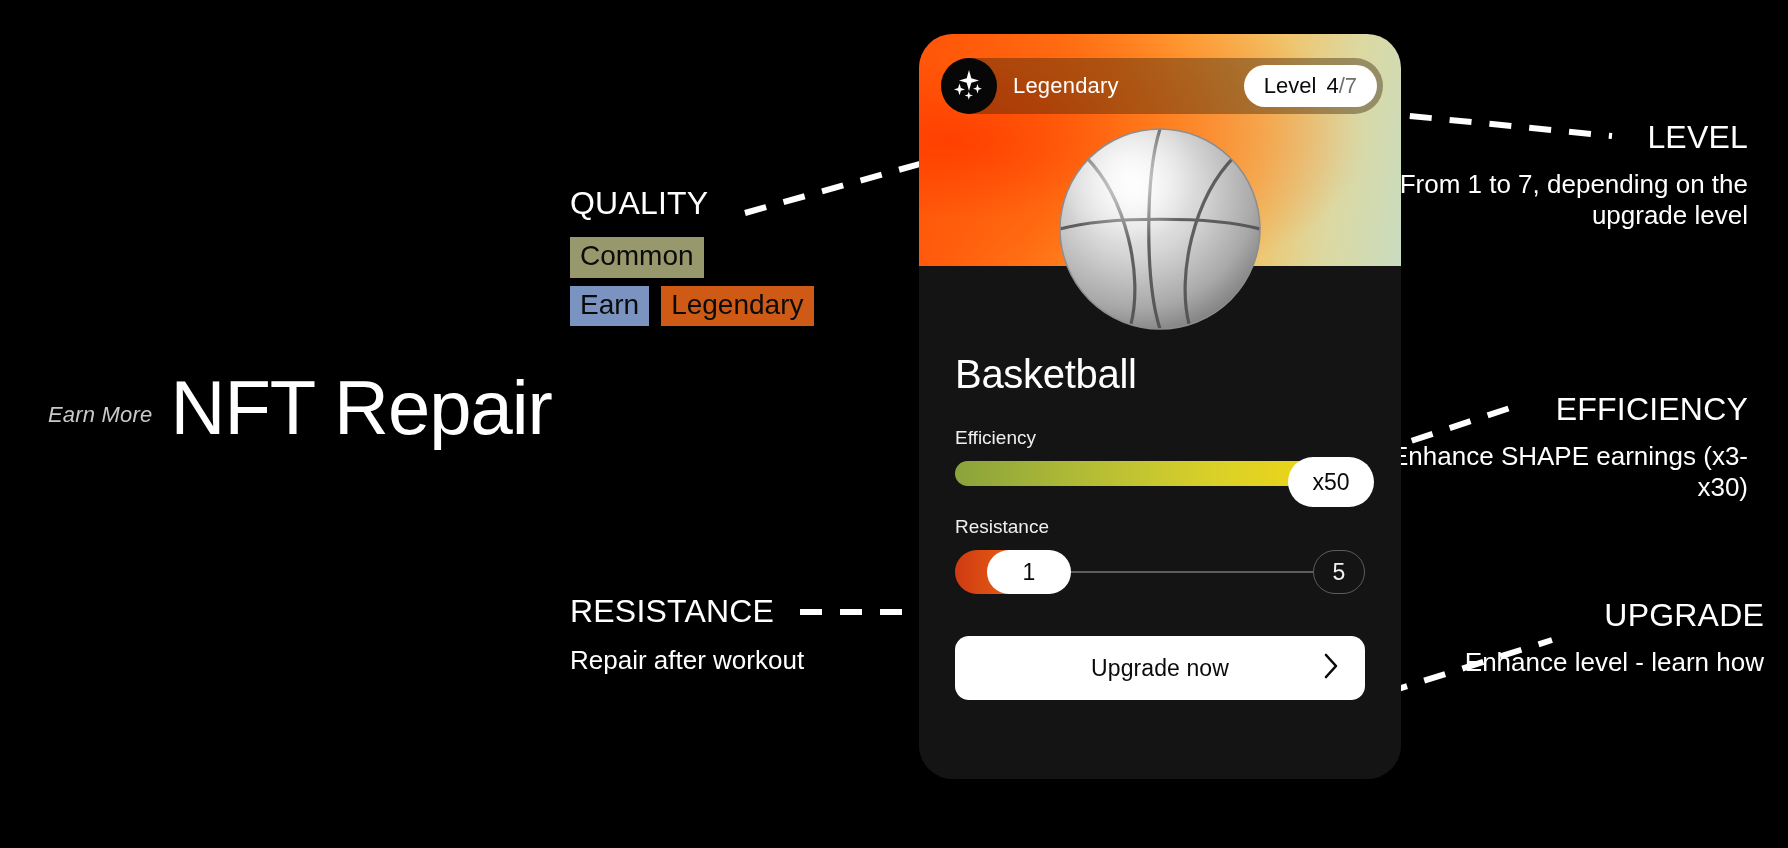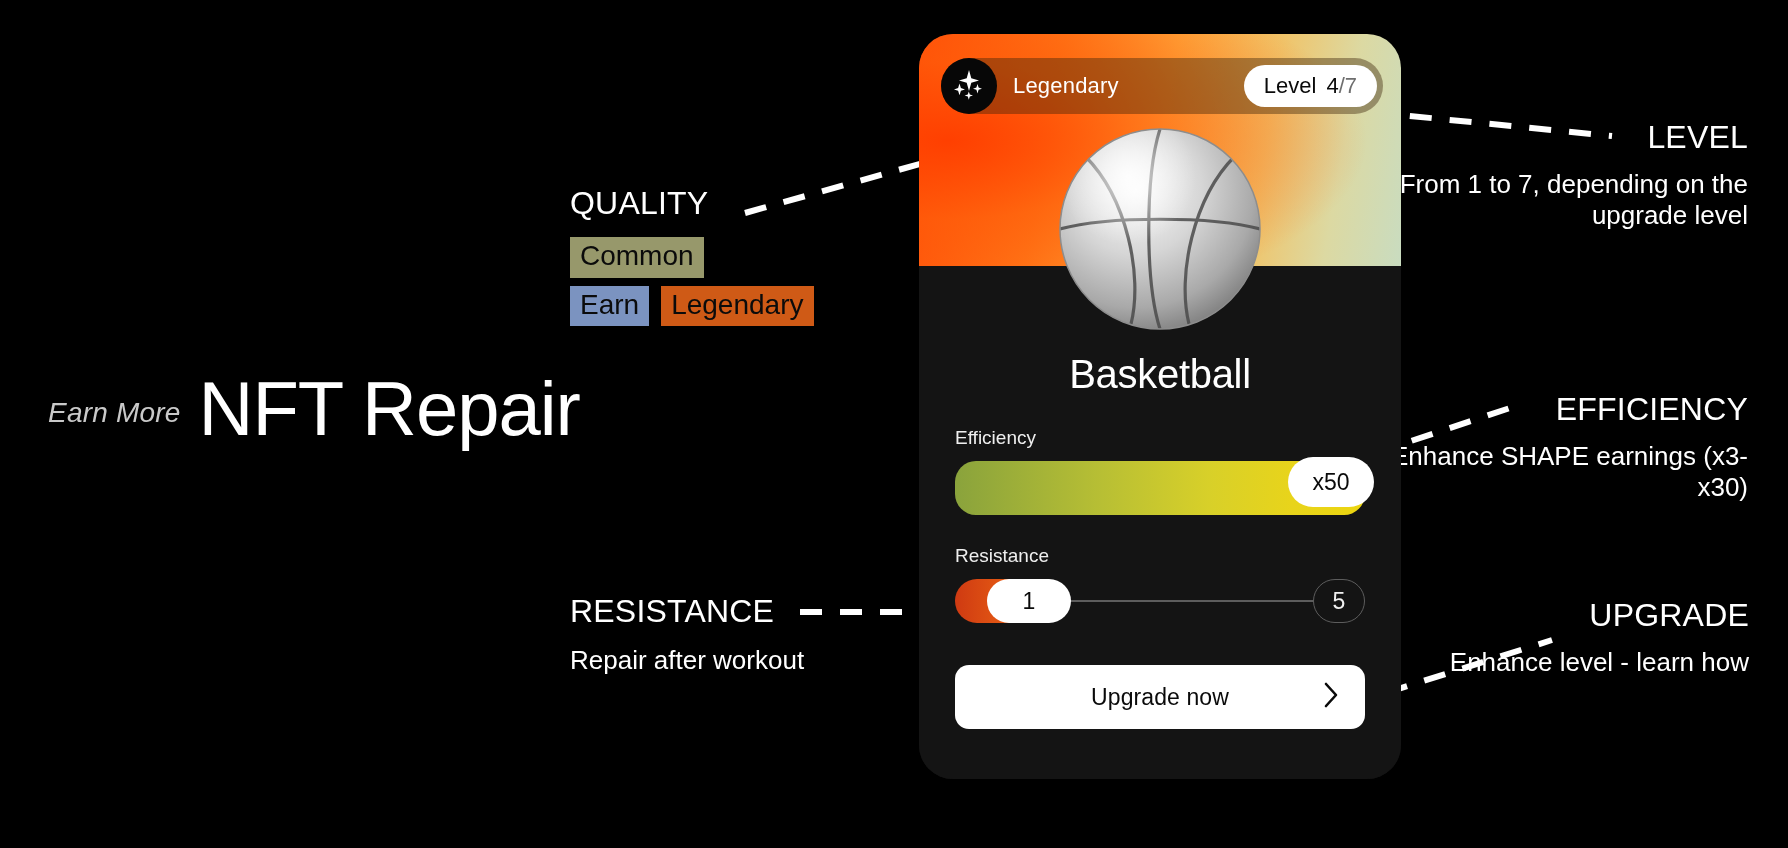--- a/index.html
+++ b/index.html
@@ -8,21 +8,21 @@
     background:#000;
     overflow:hidden;
     font-family:"Liberation Sans", sans-serif;
     -webkit-font-smoothing:antialiased;
   }
   .stage { position:relative; width:1788px; height:848px; background:#000; }
 
   
   .headline-wrap { position:absolute; left:48px; top:370px; display:flex; align-items:flex-end; gap:18px; }
   .eyebrow {
-    font-size:28px; font-style:italic; color:#c9c9c9; letter-spacing:.2px;
+    font-size:22px; font-style:italic; color:#c9c9c9; letter-spacing:.2px;
     padding-bottom:18px; white-space:nowrap;margin-top:27px;
   }
   .headline { font-size:76px; color:#fff; letter-spacing:-1px; line-height:1; white-space:nowrap; font-weight:400; }
 
   
   .quality-block { position:absolute; left:570px; top:186px; }
   .ann-title { font-size:32px; color:#fff; letter-spacing:.2px; line-height:1.1; font-weight:400; }
   .ann-body { font-size:26px; color:#fff; line-height:1.18; font-weight:400; }
   .chips { margin-top:16px; }
   .chip-row { display:flex; gap:12px; margin-bottom:8px;align-items:center; }
@@ -33,21 +33,21 @@
   .chip-common    { background:#97986b; }
   .chip-uncommon  { background:#6a9483; }
   .chip-rare      { background:#7b93c0; }
   .chip-legendary { background:#cf5a16; }
 
   
   .ann { position:absolute; text-align:right; }
   .ann .ann-title { margin-bottom:14px; }
   .ann-level  { right:40px;  top:120px; width:430px; }
   .ann-eff    { right:40px;  top:392px; width:400px; }
-  .ann-upg    { right:39px;  top:598px; width:390px;text-align:right; }
+  .ann-upg    { right:24px;  top:598px; width:390px;text-align:right; }
 
   
   .ann-res { position:absolute; left:570px; top:594px; width:330px; text-align:left; }
   .ann-res .ann-title { margin-bottom:16px; }
 
   
   .lines { position:absolute; inset:0; width:1788px; height:848px; pointer-events:none; }
 
   
   .card {
@@ -74,26 +74,26 @@
     margin-left:auto; background:#fff; border-radius:24px; height:42px;
     display:flex; align-items:center; gap:10px; padding:0 20px; position:relative;
   }
   .level-word { color:#0a0a0a; font-size:22px; }
   .level-val  { color:#6e6e6e; font-size:22px; }
   .level-val .cur { color:#0a0a0a; }
 
   .ball-wrap { position:absolute; left:0; right:0; top:92px; display:flex; justify-content:center; z-index:3; }
 
   .card-body { position:relative; padding:0 36px; background:#141414; height:513px; }
-  .nft-name { text-align:center; color:#fff; font-size:40px; margin-top:86px; letter-spacing:-.3px; }
+  .nft-name { color:#fff; font-size:40px; margin-top:86px; letter-spacing:-.3px; }
 
   .stat-label { color:#efefef; font-size:19px; margin-top:30px; margin-bottom:12px; }
 
   .eff-track {
-    position:relative; height:54px; border-radius:21px;
+    position:relative; height:25px; border-radius:21px;
     background:linear-gradient(90deg,#8aa33c 0%, #b8bf34 36%, #d8d029 62%, #e8d41b 82%, #ecd50f 100%);
   }
   .eff-pill {
     position:absolute; right:-9px; top:-4px; height:50px; min-width:86px;
     background:#fff; border-radius:25px; display:flex; align-items:center; justify-content:center;
     color:#0a0a0a; font-size:23px;
   }
 
   .res-row { position:relative; height:44px; display:flex; align-items:center; }
   .res-fill {

